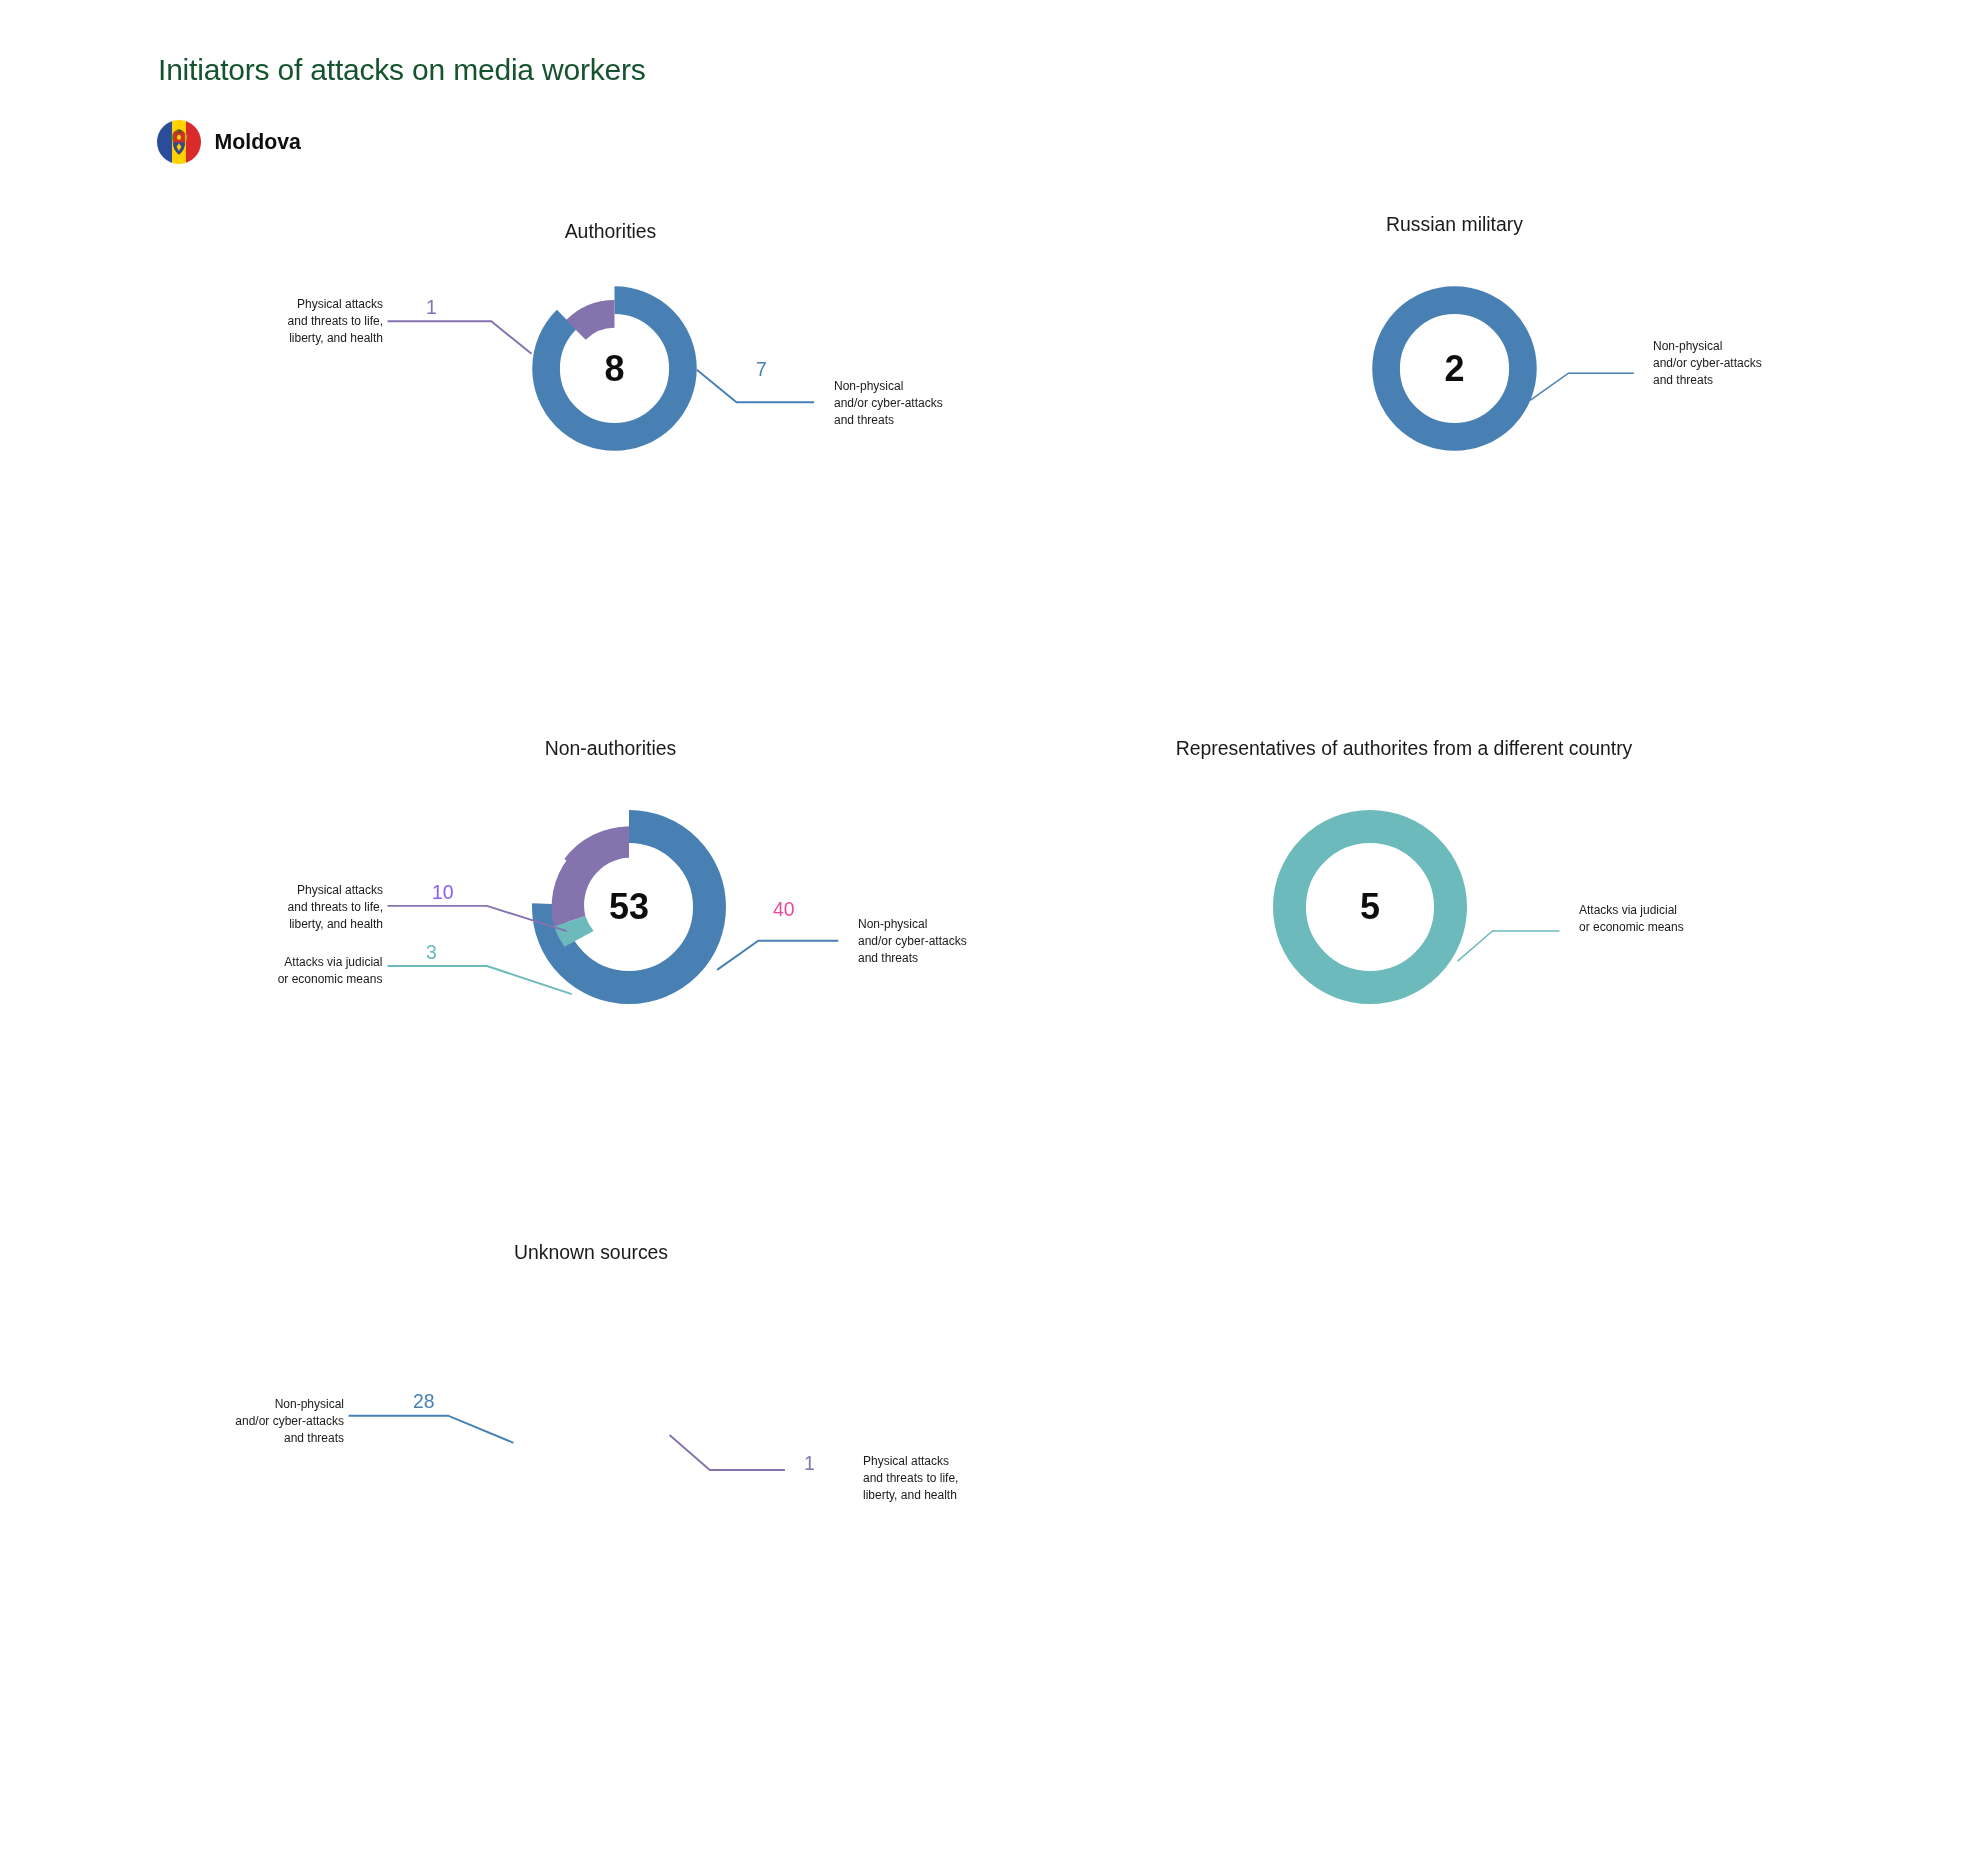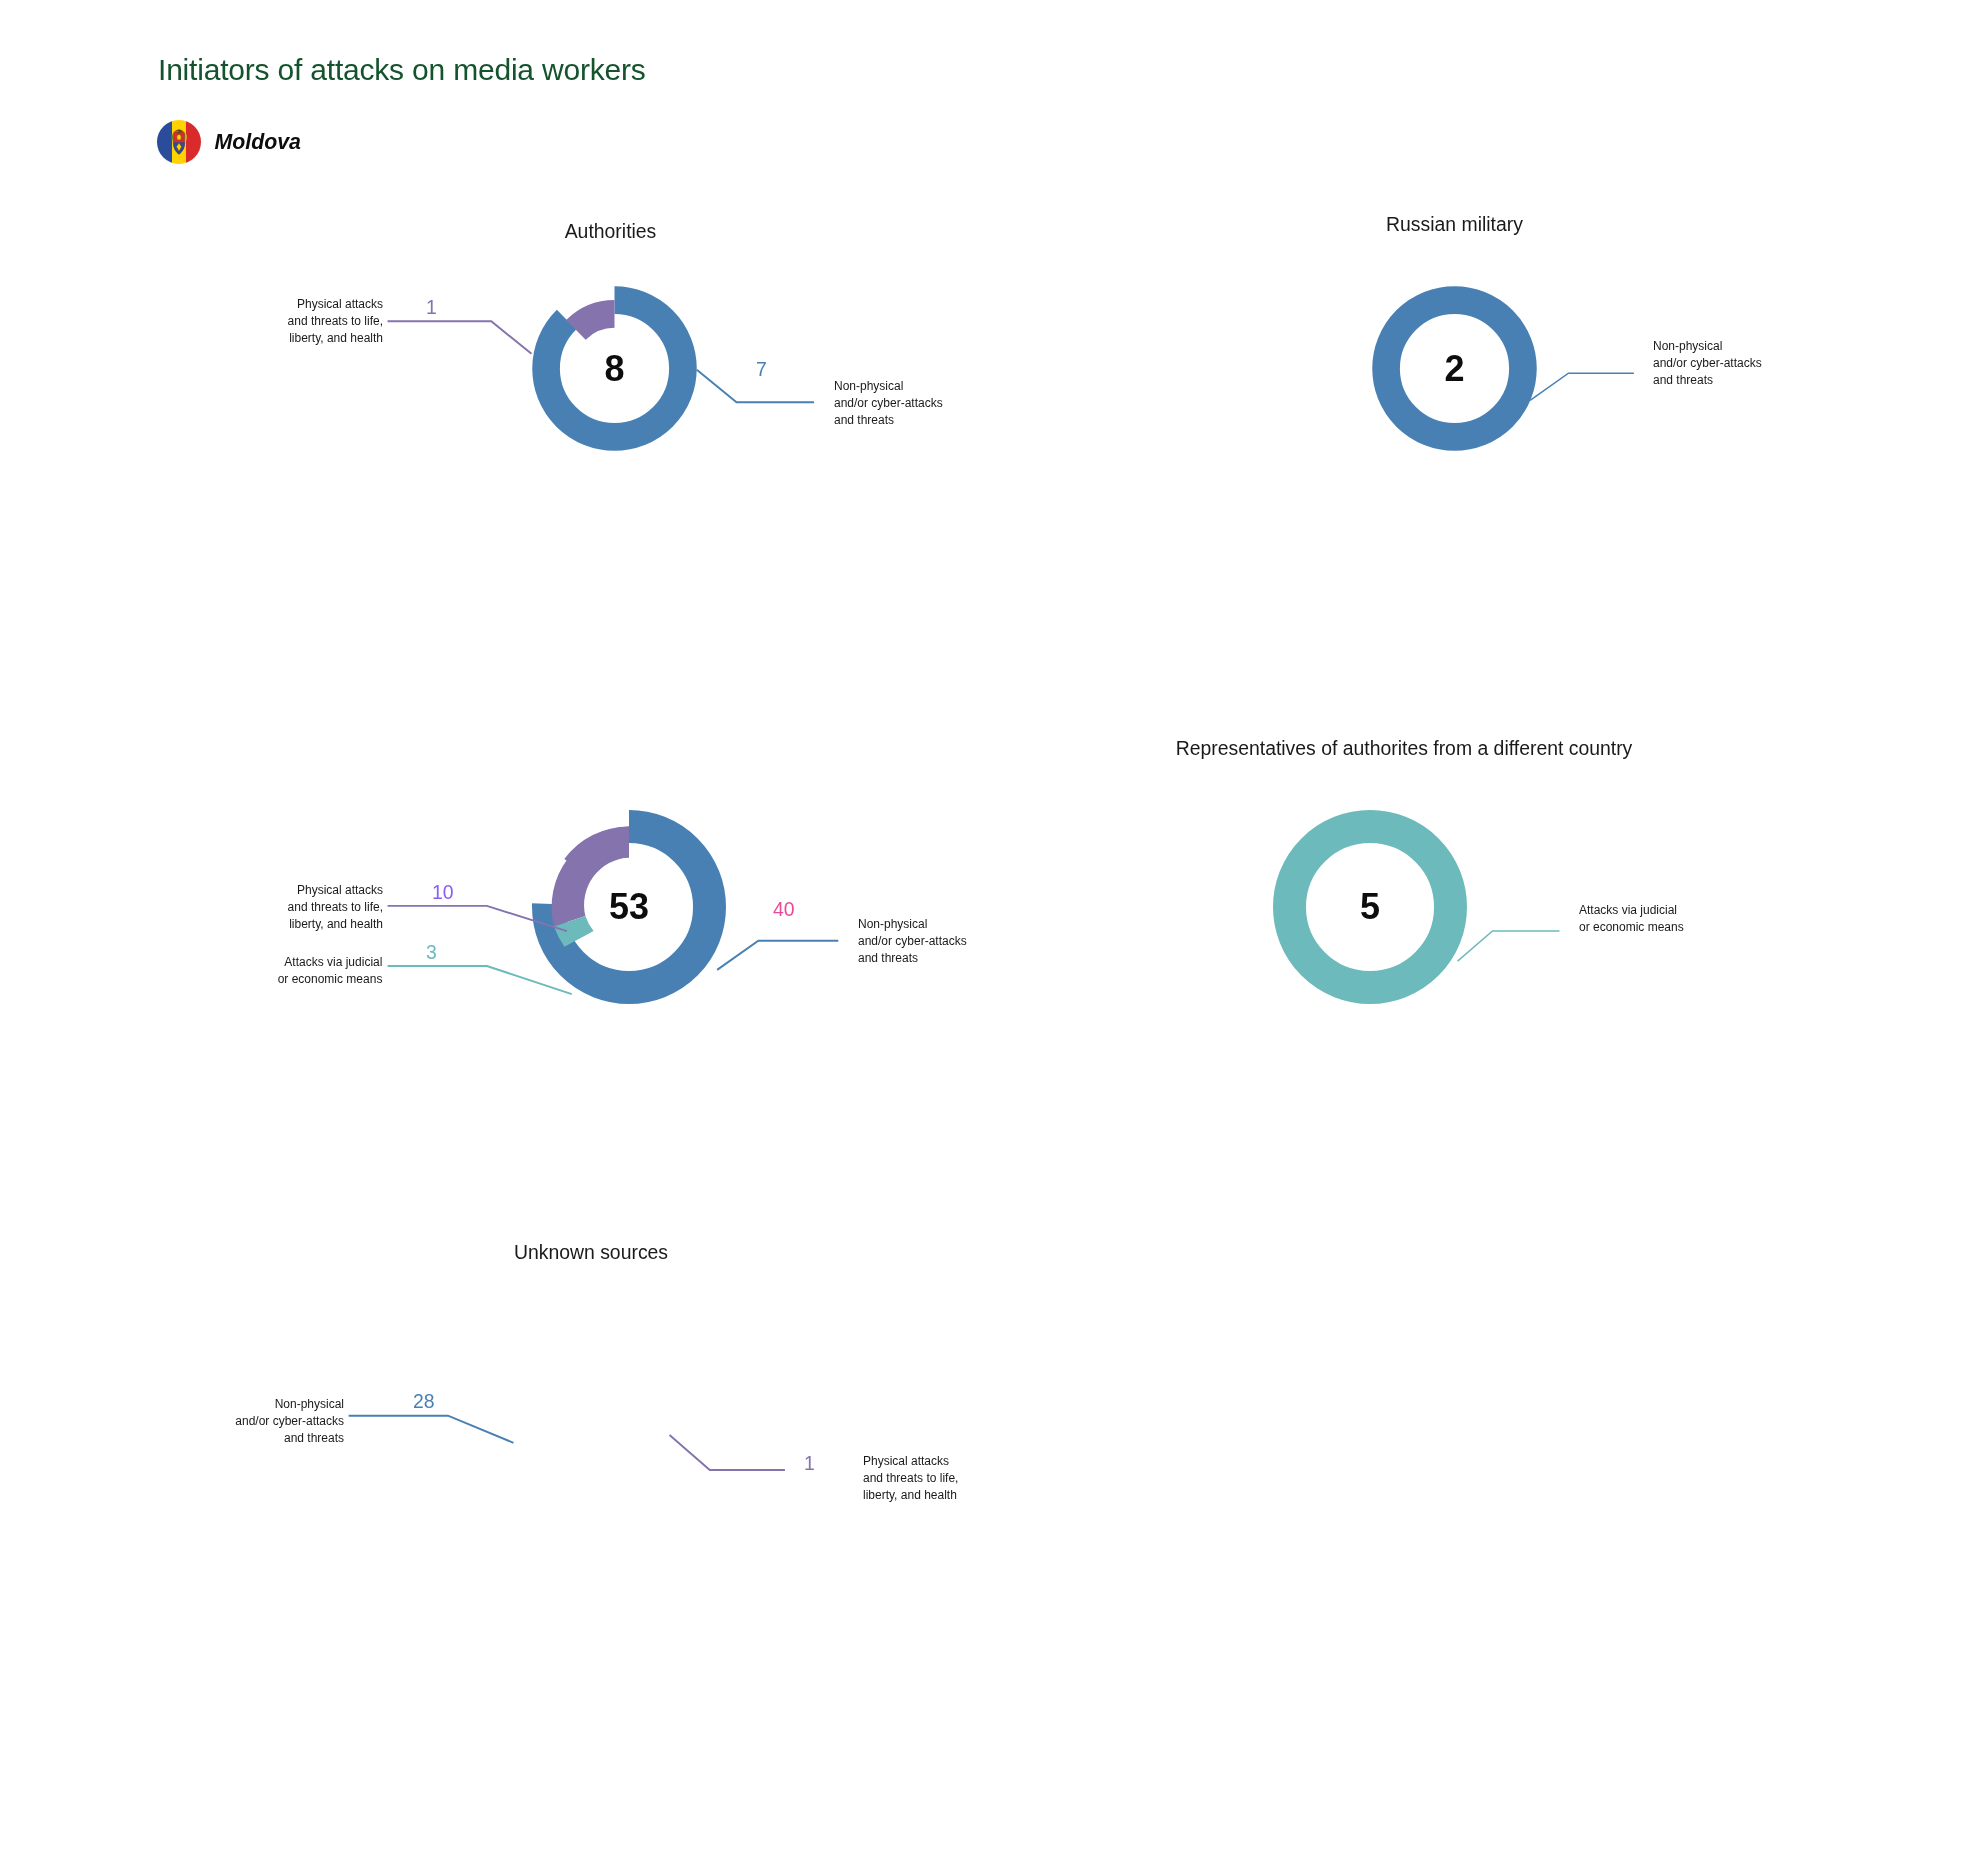--- a/index.html
+++ b/index.html
@@ -13,21 +13,21 @@
   .page{position:absolute;inset:0;}
 
   
   #page-title{
     position:absolute;left:158px;top:53px;
     font-size:30px;font-weight:normal;letter-spacing:-0.2px;color:#14532d;
     white-space:nowrap;
   }
   #country-row{
     position:absolute;left:157px;top:120px;
-    display:flex;align-items:center;gap:13.6px;font-style:italic;
+    display:flex;align-items:center;gap:13.6px;
   }
   #country-flag{
     width:44px;height:44px;border-radius:50%;
     overflow:hidden;position:relative;flex:0 0 auto;
     box-shadow:0 0 0 0.5px rgba(0,0,0,.04);
   }
   #country-flag .band{position:absolute;top:0;bottom:0;width:33.34%;}
   #country-flag .b1{left:0;background:#2B4C9B;}
   #country-flag .b2{left:33.33%;background:#FFD200;}
   #country-flag .b3{left:66.66%;background:#D92B2B;}
@@ -125,20 +125,21 @@
     <svg class="leader" viewBox="0 0 1700 880" width="824" height="427">
       <polyline points="906,386 985,330 1120,330" fill="none" stroke="#4880B4" stroke-width="3"></polyline>
     </svg>
 
     <div class="callout right" style="left:562px;top:125px;width:194px;">Non-physical
 and/or cyber-attacks
 and threats</div>
   </div>
 
   <div class="panel" style="left:184px;top:737px;width:853px;height:456px;">
+    <div class="panel-title" style="width:853px;">Non-authorities</div>
 
     <div class="donut-wrap" style="left:348px;top:73px;width:194px;height:194px;">
       <svg width="194" height="194" viewBox="0 0 400 400">
 
         <circle cx="200" cy="200" r="166" fill="none" stroke="#4880B4" stroke-width="68" stroke-dasharray="787.6 255.6" transform="rotate(-90 200 200)"></circle>
         <path d="M 200 34 A 166 166 0 0 0 66.6 101.0 L 119.2 139.3 A 98 98 0 0 1 200 98 Z" transform="rotate(0 200 200)" fill="#8573AE" style="transform-origin:200px 200px;"></path>
         <g>
           <path d="M 200 34 A 166 166 0 0 0 38.1 261.4 L 101.6 236.4 A 98 98 0 0 1 200 98 Z" fill="#8573AE" style="display:none"></path>
         </g>
 

